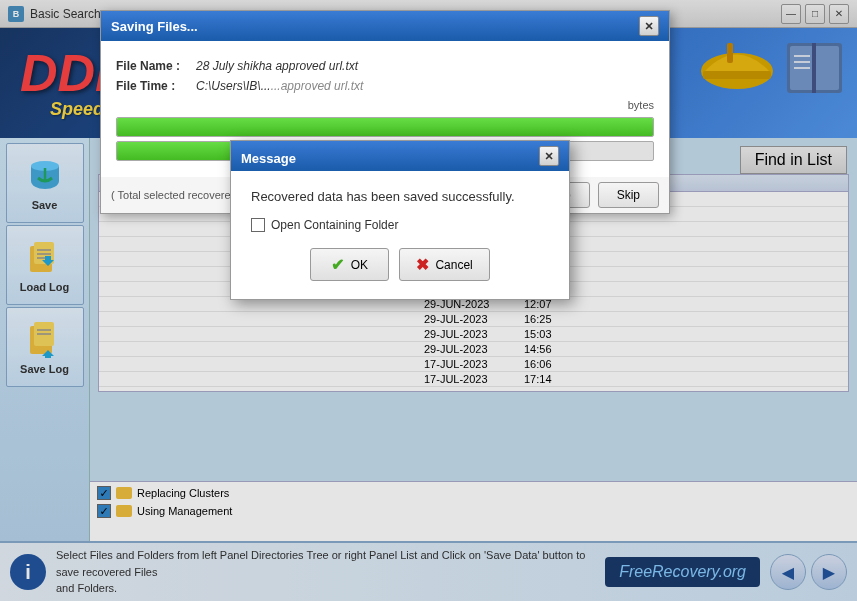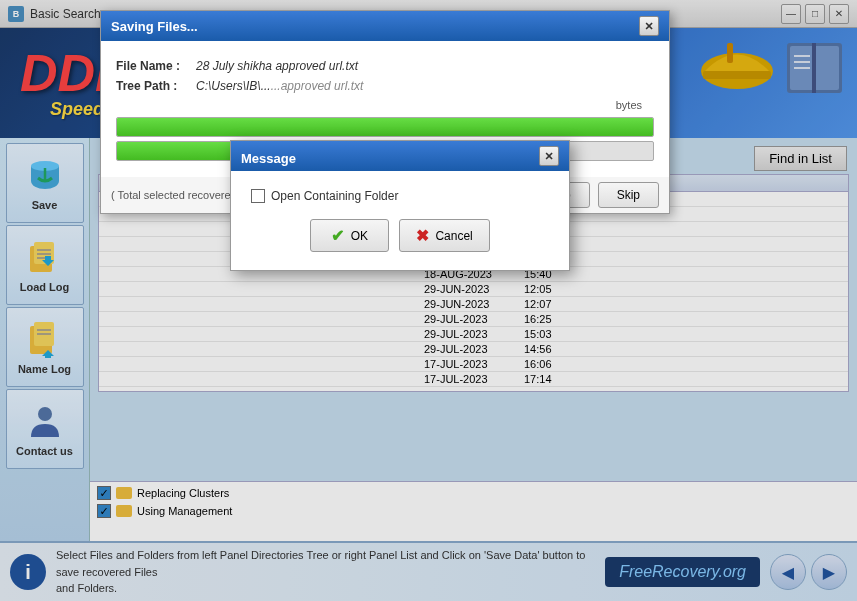--- a/index.html
+++ b/index.html
@@ -163,21 +163,21 @@
     
     .find-in-list-btn {
       position: absolute;
       right: 10px;
       top: 8px;
       padding: 4px 14px;
       background: linear-gradient(to bottom, #f0f0f0, #d8d8d8);
       border: 1px solid #999;
       border-radius: 0;
       cursor: pointer;
-      font-size: 13px;
+      font-size: 16px;
     }
 
     
     .table-header {
       display: flex;
       background: linear-gradient(to bottom, #dde8f5, #ccd8ec);
       border: 1px solid #aac;
       margin-top: 0;
       padding: 2px 5px;
       font-size: 11px;
@@ -561,32 +561,23 @@
     <div class="sidebar-btn">
       <div class="sidebar-icon">
         <svg width="38" height="38" viewBox="0 0 38 38">
           <rect x="4" y="6" width="22" height="28" rx="2" fill="#f0c040"></rect>
           <rect x="8" y="2" width="20" height="24" rx="2" fill="#f8d860"></rect>
           <line x1="11" y1="10" x2="25" y2="10" stroke="#999" stroke-width="1.5"></line>
           <line x1="11" y1="14" x2="25" y2="14" stroke="#999" stroke-width="1.5"></line>
           <path d="M22 30 l6 6 l-3 0 l0 4 l-6 0 l0-4 l-3 0 Z" fill="#22aadd"></path>
         </svg>
       </div>
-      <span class="sidebar-btn-label">Name Log</span>
-    </div>
-
-    <div class="sidebar-btn">
-      <div class="sidebar-icon">
-        <svg width="38" height="38" viewBox="0 0 38 38">
-          <circle cx="19" cy="12" r="7" fill="#5577aa"></circle>
-          <path d="M5 35 Q5 22 19 22 Q33 22 33 35" fill="#4466aa"></path>
-        </svg>
-      </div>
-      <span class="sidebar-btn-label">Contact us</span>
-    </div>
+      <span class="sidebar-btn-label">Save Log</span>
+    </div>
+
   </div>
 
   <div class="content-area">
 
     <button class="find-in-list-btn">Find in List</button>
 
     <div style="margin-top:28px;">
       <div class="table-header">
         <span class="col-name">Name</span>
         <span class="col-date">Date</span>
@@ -684,24 +675,24 @@
   <div class="dialog-title-bar">
     <span>Saving Files...</span>
     <div class="dialog-close-btn">✕</div>
   </div>
   <div class="dialog-content">
     <div class="dialog-row">
       <span class="dialog-label">File Name :</span>
       <span class="dialog-value">28 July shikha approved url.txt</span>
     </div>
     <div class="dialog-row">
-      <span class="dialog-label">Tree Path :</span>
+      <span class="dialog-label">File Time :</span>
       <span class="dialog-value">C:\Users\IB\...<span style="color:#888">...approved url.txt</span></span>
     </div>
-    <div style="margin: 6px 12px; font-size:11px; color:#555; text-align:right;">bytes</div>
+    <div style="margin: 6px 0; font-size:11px; color:#555; text-align:right;">bytes</div>
     <div class="dialog-progress-outer">
       <div class="dialog-progress-inner" style="width: 100%"></div>
     </div>
     <div class="dialog-progress-outer">
       <div class="dialog-progress-inner" style="width: 80%"></div>
     </div>
   </div>
   <div class="dialog-footer">
     <span>( Total selected recovered data to be saved 1.6.10 Files, 291 Folders )</span>
     <div class="dialog-action-btns">
@@ -710,20 +701,21 @@
     </div>
   </div>
 </div>
 
 <div class="dialog-message">
   <div class="msg-title-bar">
     <span>Message</span>
     <div class="dialog-close-btn">✕</div>
   </div>
   <div class="msg-content">
+    <div class="msg-text">Recovered data has been saved successfully.</div>
     <div class="msg-checkbox-row">
       <div class="msg-checkbox"></div>
       <span>Open Containing Folder</span>
     </div>
     <div class="msg-btns">
       <button class="msg-ok-btn">
         <span class="ok-check">✔</span>
         <span>OK</span>
       </button>
       <button class="msg-cancel-btn">

